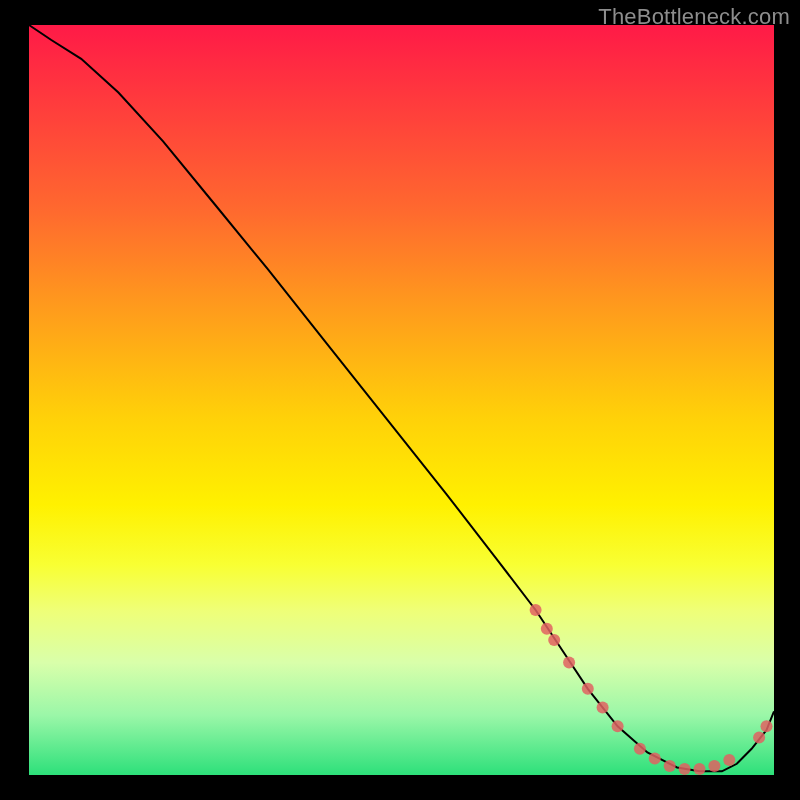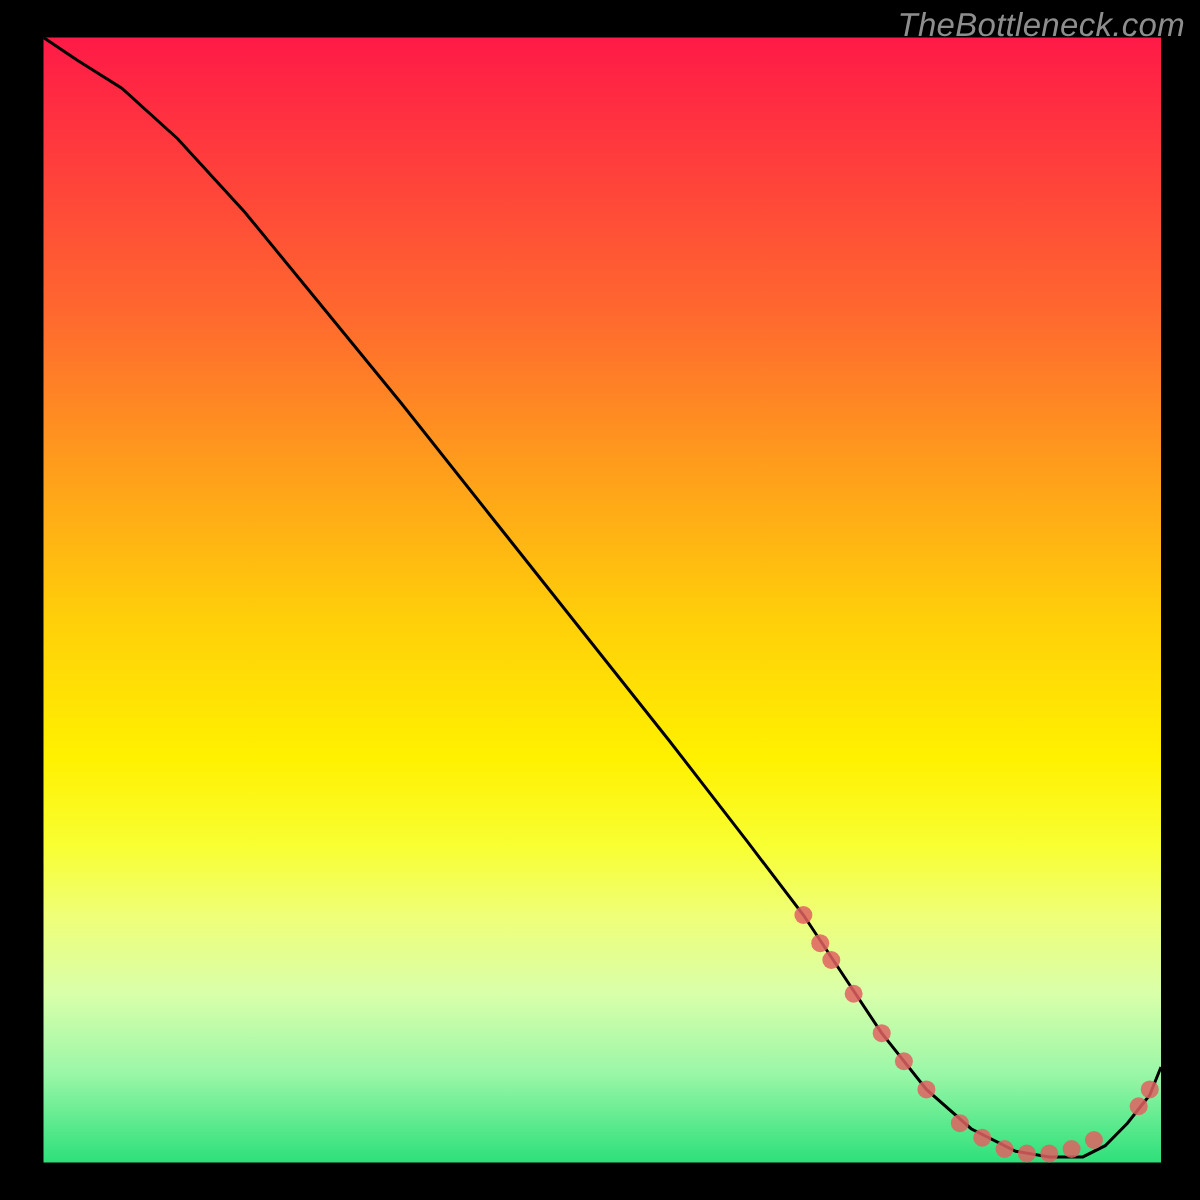--- a/index.html
+++ b/index.html
@@ -9,21 +9,20 @@
     height: 800px;
     background: #000;
     overflow: hidden;
     font-family: Arial, Helvetica, sans-serif;
   }
   .stage {
     position: relative;
     width: 800px;
     height: 800px;
     background: #000;
-    font-style: italic;
   }
   .plot-wrap {
     position: absolute;
     left: 29px;
     top: 25px;
     width: 745px;
     height: 750px;
     background: linear-gradient(to bottom,
       #ff1a47 0%,
       #ff3a3d 10%,

